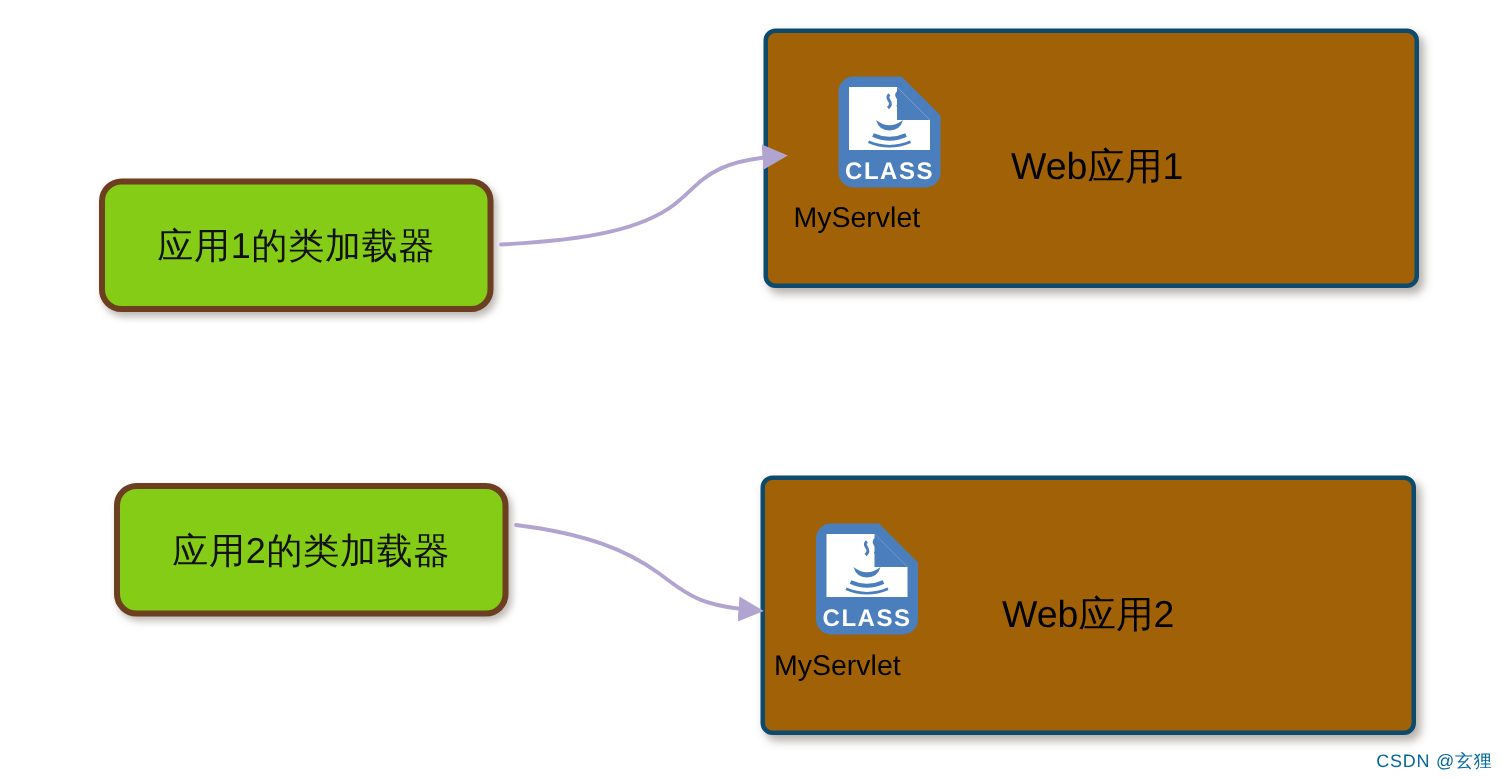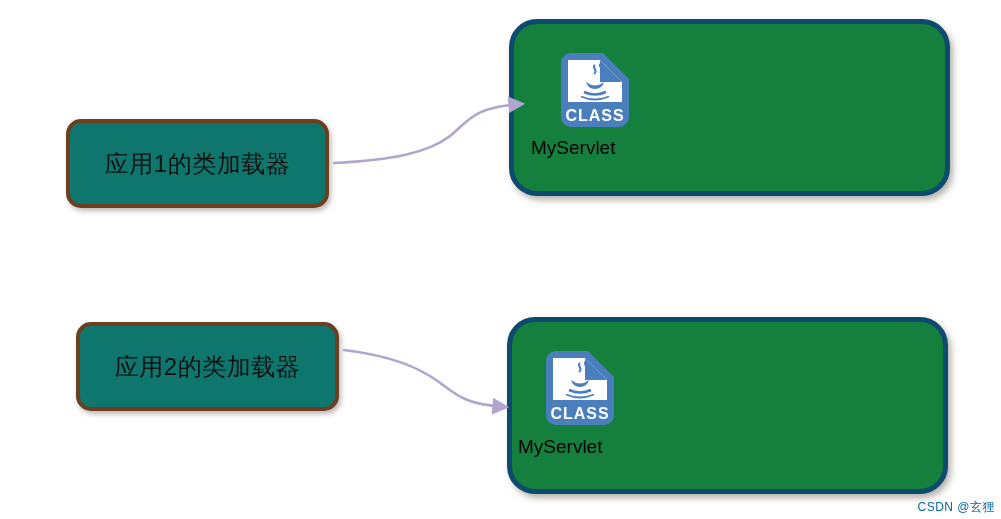--- a/index.html
+++ b/index.html
@@ -13,21 +13,21 @@
     width: 1001px;
     height: 519px;
     background: #ffffff;
     overflow: hidden;
   }
   
   .loader-box {
     position: absolute;
     width: 255px;
     height: 81px;
-    background: #0f766e;
+    background: #84cc16;
     border: 4px solid #6b3f20;
     border-radius: 15px;
     box-shadow: 2px 3px 5px rgba(110, 100, 90, 0.45);
     display: flex;
     align-items: center;
     justify-content: center;
   }
   .loader-box .label {
     font-size: 24px;
     color: #111111;
@@ -35,23 +35,23 @@
     white-space: nowrap;
   }
   #loader1 { left: 66px; top: 119px; }
   #loader2 { left: 76px; top: 322px; }
 
   
   .app-box {
     position: absolute;
     width: 431px;
     height: 167px;
-    background: #15803d;
-    border: 5px solid #0c4a6e;
-    border-radius: 28px;
+    background: #a16207;
+    border: 3px solid #0c4a6e;
+    border-radius: 8px;
     box-shadow: 3px 4px 6px rgba(110, 100, 90, 0.5);
   }
   #app1 { left: 509px; top: 19px; }
   #app2 { left: 507px; top: 317px; }
 
   .class-icon { position: absolute; }
   #app1 .class-icon { left: 44px; top: 26px; }
   #app2 .class-icon { left: 31px; top: 26px; }
 
   .app-title {
@@ -112,35 +112,37 @@
       <path d="M13 3 H45 L71 29 V67 A10 10 0 0 1 61 77 H13 A10 10 0 0 1 3 67 V13 A10 10 0 0 1 13 3 Z" fill="#4a7ebd"></path>
       <path d="M10 10 H42 L64 32 V52 H10 Z" fill="#ffffff"></path>
       <path d="M42 10 L64 32 H42 Z" fill="#4a7ebd"></path>
       <path d="M37 15 c-4 3 4 5 -1 9" stroke="#4a7ebd" stroke-width="2" fill="none"></path>
       <path d="M43 13 c-5 4 5 6 -1 10" stroke="#4a7ebd" stroke-width="1.6" fill="none"></path>
       <path d="M28 32 q9 7 18 0 q-2 7 -9 7 q-7 0 -9 -7 Z" fill="#4a7ebd"></path>
       <path d="M26 42 q11 5 22 0" stroke="#4a7ebd" stroke-width="2.6" fill="none"></path>
       <path d="M23 46.5 q14 6 28 0" stroke="#4a7ebd" stroke-width="1.8" fill="none"></path>
       <text x="37" y="71" text-anchor="middle" font-size="16" font-weight="bold" letter-spacing="1" fill="#ffffff" font-family="Liberation Sans, sans-serif">CLASS</text>
     </svg>
+    <span class="app-title">Web应用1</span>
     <span class="servlet-name">MyServlet</span>
   </div>
 
   <div class="app-box" id="app2">
     <svg class="class-icon" width="74" height="80" viewBox="0 0 74 80">
       <path d="M13 3 H45 L71 29 V67 A10 10 0 0 1 61 77 H13 A10 10 0 0 1 3 67 V13 A10 10 0 0 1 13 3 Z" fill="#4a7ebd"></path>
       <path d="M10 10 H42 L64 32 V52 H10 Z" fill="#ffffff"></path>
       <path d="M42 10 L64 32 H42 Z" fill="#4a7ebd"></path>
       <path d="M37 15 c-4 3 4 5 -1 9" stroke="#4a7ebd" stroke-width="2" fill="none"></path>
       <path d="M43 13 c-5 4 5 6 -1 10" stroke="#4a7ebd" stroke-width="1.6" fill="none"></path>
       <path d="M28 32 q9 7 18 0 q-2 7 -9 7 q-7 0 -9 -7 Z" fill="#4a7ebd"></path>
       <path d="M26 42 q11 5 22 0" stroke="#4a7ebd" stroke-width="2.6" fill="none"></path>
       <path d="M23 46.5 q14 6 28 0" stroke="#4a7ebd" stroke-width="1.8" fill="none"></path>
       <text x="37" y="71" text-anchor="middle" font-size="16" font-weight="bold" letter-spacing="1" fill="#ffffff" font-family="Liberation Sans, sans-serif">CLASS</text>
     </svg>
+    <span class="app-title">Web应用2</span>
     <span class="servlet-name">MyServlet</span>
   </div>
 
   <svg class="arrows" width="1001" height="519" viewBox="0 0 1001 519">
     <defs>
       <marker id="ah" viewBox="0 0 10 10" refX="7.5" refY="5" markerWidth="6.5" markerHeight="6.5" orient="auto">
         <path d="M0 0 L10 5 L0 10 Z" fill="#b2a4d1"></path>
       </marker>
     </defs>
     <path class="arrow-path" d="M334 163 C392 160 428 153 450 136 C468 122 472 107 521 104" marker-end="url(#ah)"></path>

